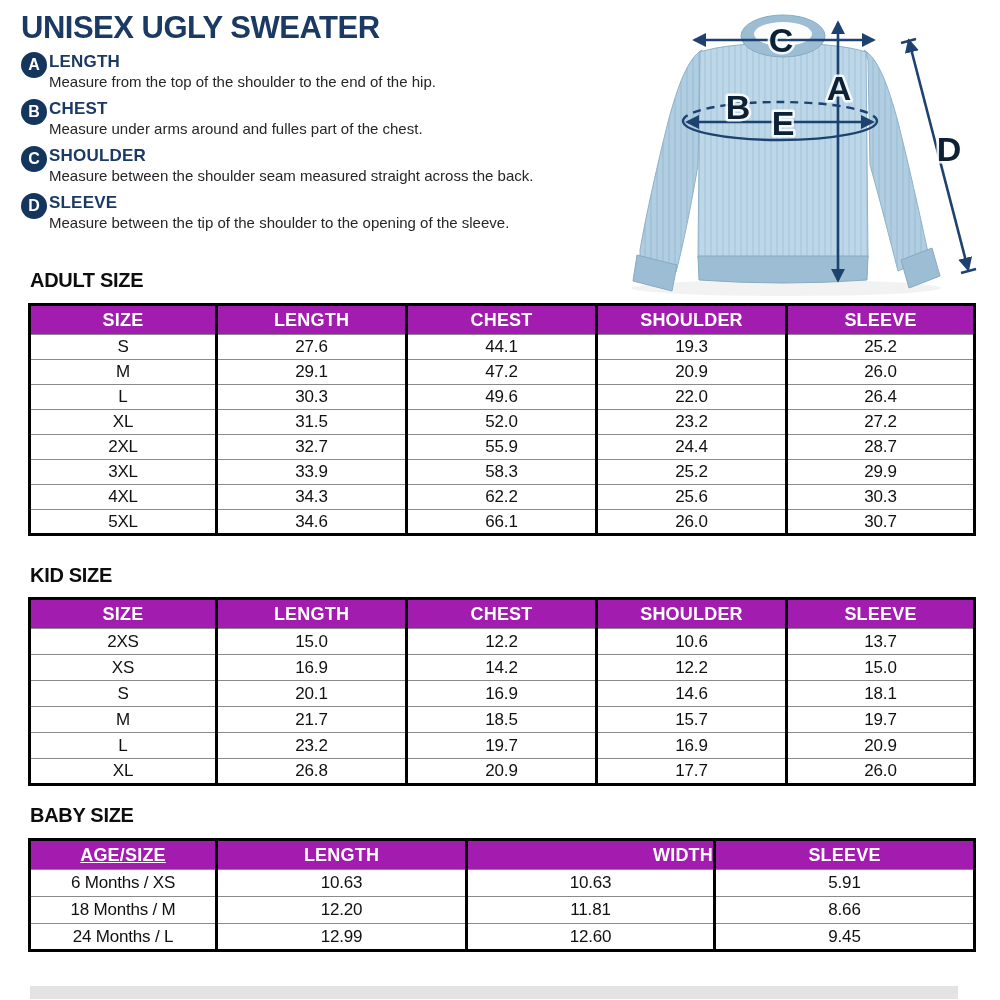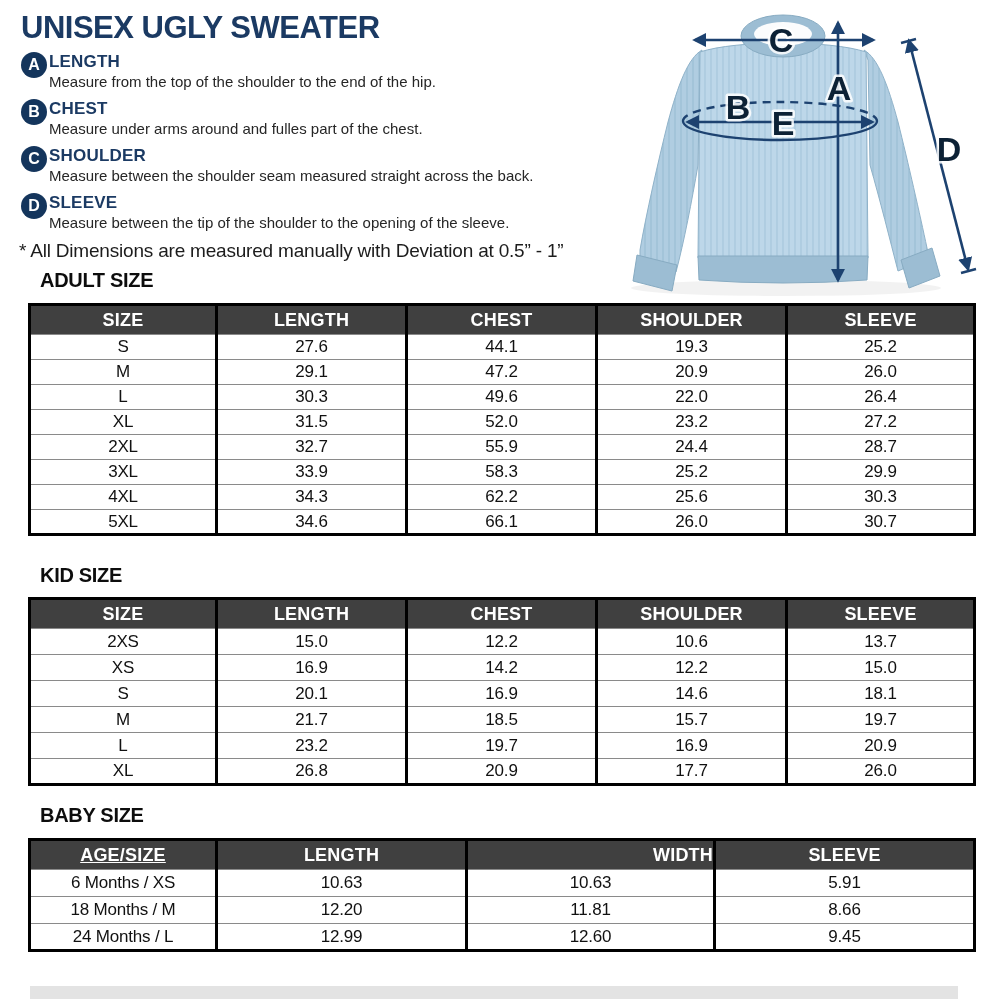--- a/index.html
+++ b/index.html
@@ -20,36 +20,36 @@
     background:#14355c; color:#fff; font-size:16px; font-weight:800;
     display:flex; align-items:center; justify-content:center;
   }
   .def-label { font-size:17px; font-weight:800; color:#1b3a63; letter-spacing:0.2px; line-height:21px; }
   .def-desc  { font-size:15px; color:#262626; line-height:20px; }
   .note {
     position:absolute; left:19px; top:240px; font-size:19px; color:#1c1c1c; letter-spacing:-0.2px;
   }
   
   .section-heading {
-    position:absolute; left:30px; font-size:20px; font-weight:800; color:#0d0d0d; letter-spacing:-0.3px;margin-left:10px;
+    position:absolute; left:30px; font-size:20px; font-weight:800; color:#0d0d0d; letter-spacing:-0.3px;
   }
   #adult-heading { top:269px; }
   #kid-heading   { top:564px; }
   #baby-heading  { top:804px; }
   
   table.size-table {
     position:absolute; left:28px; width:945px;
     border-collapse:collapse; table-layout:fixed;
     border:3px solid #000; background:#fff;
   }
   #adult-table { top:303px; }
   #kid-table   { top:597px; }
   #baby-table  { top:838px; }
   .size-table th {
-    background:#404040; color:#fff; font-size:18px; font-weight:700;
+    background:#a21caf; color:#fff; font-size:18px; font-weight:700;
     height:30px; text-align:center; letter-spacing:0.2px;
   }
   .size-table td {
     font-size:17px; color:#111; text-align:center; letter-spacing:-0.2px;
   }
   #adult-table td { height:25px; }
   #kid-table   td { height:26px; }
   #baby-table  td { height:27px; }
   .size-table th + th, .size-table td + td { border-left:3px solid #000; }
   .size-table tbody tr td { border-top:1.5px solid #8a8a8a; }
@@ -92,21 +92,20 @@
       <div class="def-label">SHOULDER</div>
       <div class="def-desc">Measure between the shoulder seam measured straight across the back.</div>
     </div>
     <div class="def-item">
       <span class="def-badge">D</span>
       <div class="def-label">SLEEVE</div>
       <div class="def-desc">Measure between the tip of the shoulder to the opening of the sleeve.</div>
     </div>
   </div>
 
-  <div class="note">* All Dimensions are measured manually with Deviation at 0.5” - 1”</div>
 
   <div class="figure">
     <svg width="382" height="298" viewBox="0 0 382 298">
       <defs>
         <pattern id="rib" width="6" height="10" patternUnits="userSpaceOnUse">
           <rect width="6" height="10" fill="#bdd7e9"></rect>
           <line x1="3" y1="0" x2="3" y2="10" stroke="#aac9de" stroke-width="1.4"></line>
         </pattern>
         <pattern id="ribDark" width="6" height="10" patternUnits="userSpaceOnUse">
           <rect width="6" height="10" fill="#b0cde1"></rect>

